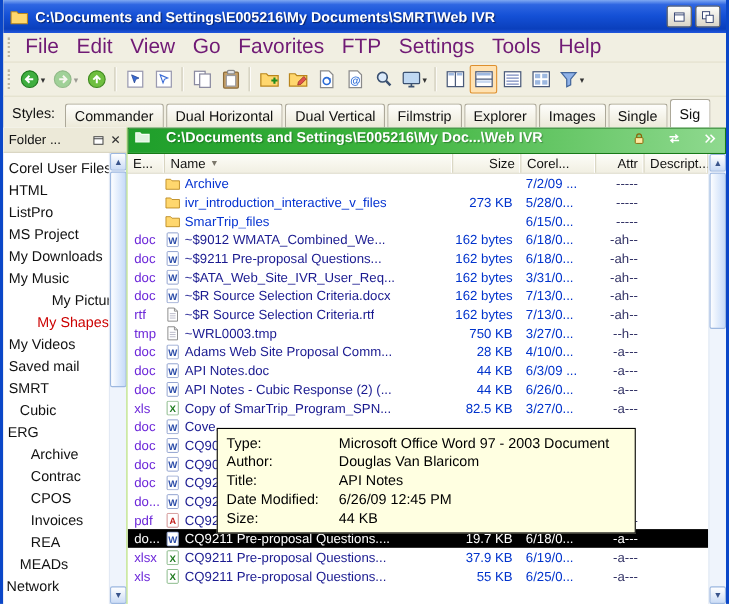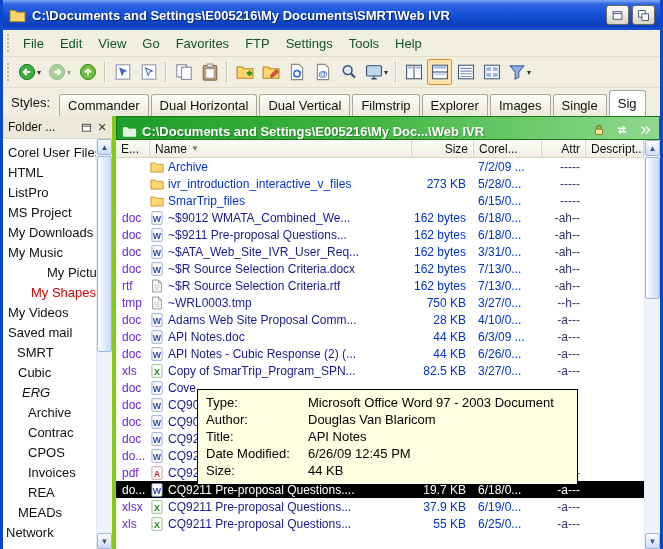--- a/index.html
+++ b/index.html
@@ -18,21 +18,21 @@
   .cap-btn { width:23px; height:20px; border:1px solid #6F6B5E; border-radius:3px;
     background:linear-gradient(#FEFEFB,#D9D5C7); display:flex; align-items:center; justify-content:center; }
   .cap-btn svg { width:13px; height:13px; }
 
   
   .menubar { height:27px; display:flex; align-items:center; background:#F1EFE2;
     border-bottom:1px solid #E0DCC8; padding-left:3px; }
   .grip { width:5px; height:18px; margin-right:4px;
     background:repeating-linear-gradient(180deg,#B9B4A0 0 2px,transparent 2px 4px);
     background-size:2px 100%; background-repeat:no-repeat; background-position:1px 0; }
-  .menu-item { font-size:13px; color:#14532d; padding:4px 8px;text-align:center; }
+  .menu-item { font-size:19px; color:#701a75; padding:4px 8px;text-align:center; }
 
   
   .toolbar { height:31px; display:flex; align-items:center; background:#F1EFE2;
     border-bottom:1px solid #E0DCC8; padding-left:3px; }
   .tb-items { display:flex; align-items:center; gap:1px; }
   .tb-btn { height:26px; min-width:25px; padding:0 2px; border:1px solid transparent; border-radius:2px;
     display:flex; align-items:center; justify-content:center; }
   .tb-btn svg { width:18px; height:18px; display:block; }
   .tb-btn.pressed { background:#FFE2B2; border-color:#DE8F2D; }
   .tb-btn.disabled { opacity:.45; }
@@ -45,21 +45,21 @@
   .tabs { display:flex; align-items:flex-end; gap:2px; }
   .style-tab { font-size:13px; color:#111; height:22px; padding:3px 8px 0;
     background:linear-gradient(#FEFEFC,#ECE9D8); border:1px solid #ACA899;
     border-bottom:none; border-radius:3px 3px 0 0; white-space:nowrap; }
   .style-tab.active { background:#FFF; height:26px; padding-top:5px; }
 
   
   .main { display:flex; height:433px; background:#fff; }
 
   
-  .folder-panel { width:113px; display:flex; flex-direction:column; border-right:4px solid #84cc16; background:#fff; }
+  .folder-panel { width:113px; display:flex; flex-direction:column; border-right:1px solid #84cc16; background:#fff; }
   .folder-header { height:23px; background:#ECE9D8; border-bottom:1px solid #D8D4C0;
     display:flex; align-items:center; padding:0 2px 0 5px; }
   .folder-header .fh-title { flex:1; font-size:12px; color:#111; white-space:nowrap; overflow:hidden; }
   .fh-btn { width:16px; height:16px; display:flex; align-items:center; justify-content:center; font-size:11px; color:#333; }
   .fh-btn svg { width:11px; height:11px; }
   .tree-wrap { flex:1; display:flex; overflow:hidden; }
   .tree { flex:1; padding-top:4px; overflow:hidden; }
   .tree-item { height:20px; line-height:20px; font-size:13px; color:#111; white-space:nowrap; overflow:hidden; }
   .tree-item.red { color:#CC0000; }
 
@@ -68,21 +68,21 @@
   .sb-btn { height:16px; flex:0 0 16px; background:linear-gradient(#FFF,#CBDCF6); border:1px solid #9DB8E0;
     border-radius:2px; color:#39548C; font-size:8px; display:flex; align-items:center; justify-content:center; }
   .sb-track { flex:1; position:relative; }
   .sb-thumb { position:absolute; left:0; right:0; background:linear-gradient(90deg,#FDFEFF,#C6DBF9);
     border:1px solid #9DB8E0; border-radius:2px; }
   .tree-scroll .sb-thumb { top:1px; height:196px; }
   .file-scroll .sb-thumb { top:1px; height:142px; }
 
   
   .file-panel { flex:1; display:flex; flex-direction:column; background:#fff; min-width:0; }
-  .pathbar { height:24px; display:flex; align-items:flex-end; gap:5px; padding:0 5px;
+  .pathbar { height:24px; display:flex; align-items:flex-start; gap:14px; padding:0 5px;
     background:linear-gradient(90deg,#1E9E2A 0%,#3FB53F 45%,#8FD98F 100%);
     border:1px solid #167A16; color:#fff; }
   .pathbar .pb-icon svg { width:15px; height:15px; display:block; }
   .pathbar .pb-path { flex:1; font-size:13px; font-weight:bold; white-space:nowrap; overflow:hidden;
     text-shadow:1px 1px 1px rgba(0,40,0,.35); }
   .pb-btn { width:18px; height:18px; display:flex; align-items:center; justify-content:center; }
   .pb-btn svg { width:14px; height:14px; }
 
   .file-body { flex:1; display:flex; overflow:hidden; }
   .file-content { flex:1; display:flex; flex-direction:column; min-width:0; }
@@ -349,23 +349,23 @@
             <div class="tree-item" style="padding-left: 5px;">Corel User Files</div>
             <div class="tree-item" style="padding-left: 5px;">HTML</div>
             <div class="tree-item" style="padding-left: 5px;">ListPro</div>
             <div class="tree-item" style="padding-left: 5px;">MS Project</div>
             <div class="tree-item" style="padding-left: 5px;">My Downloads</div>
             <div class="tree-item" style="padding-left: 5px;">My Music</div>
             <div class="tree-item" style=" margin-left: 44px;">My Pictures</div>
             <div class="tree-item red" style="padding-left: 5px; text-align: right;">My Shapes</div>
             <div class="tree-item" style="padding-left: 5px;">My Videos</div>
             <div class="tree-item" style="padding-left: 5px;">Saved mail</div>
-            <div class="tree-item" style="padding-left: 14px;">SMRT</div>
+            <div class="tree-item" style="padding-left: 5px;">SMRT</div>
             <div class="tree-item" style="padding-left: 15px;">Cubic</div>
-            <div class="tree-item" style="padding-left: 19px; font-style: italic;">ERG</div>
+            <div class="tree-item" style="padding-left: 4px;">ERG</div>
             <div class="tree-item" style="padding-left: 25px;">Archive</div>
             <div class="tree-item" style="padding-left: 25px;">Contrac</div>
             <div class="tree-item" style="padding-left: 25px;">CPOS</div>
             <div class="tree-item" style="padding-left: 25px;">Invoices</div>
             <div class="tree-item" style="padding-left: 25px;">REA</div>
             <div class="tree-item" style="padding-left: 15px;">MEADs</div>
             <div class="tree-item" style="padding-left: 3px;">Network</div>
           </div>
         <div class="vscroll tree-scroll">
           <div class="sb-btn">

